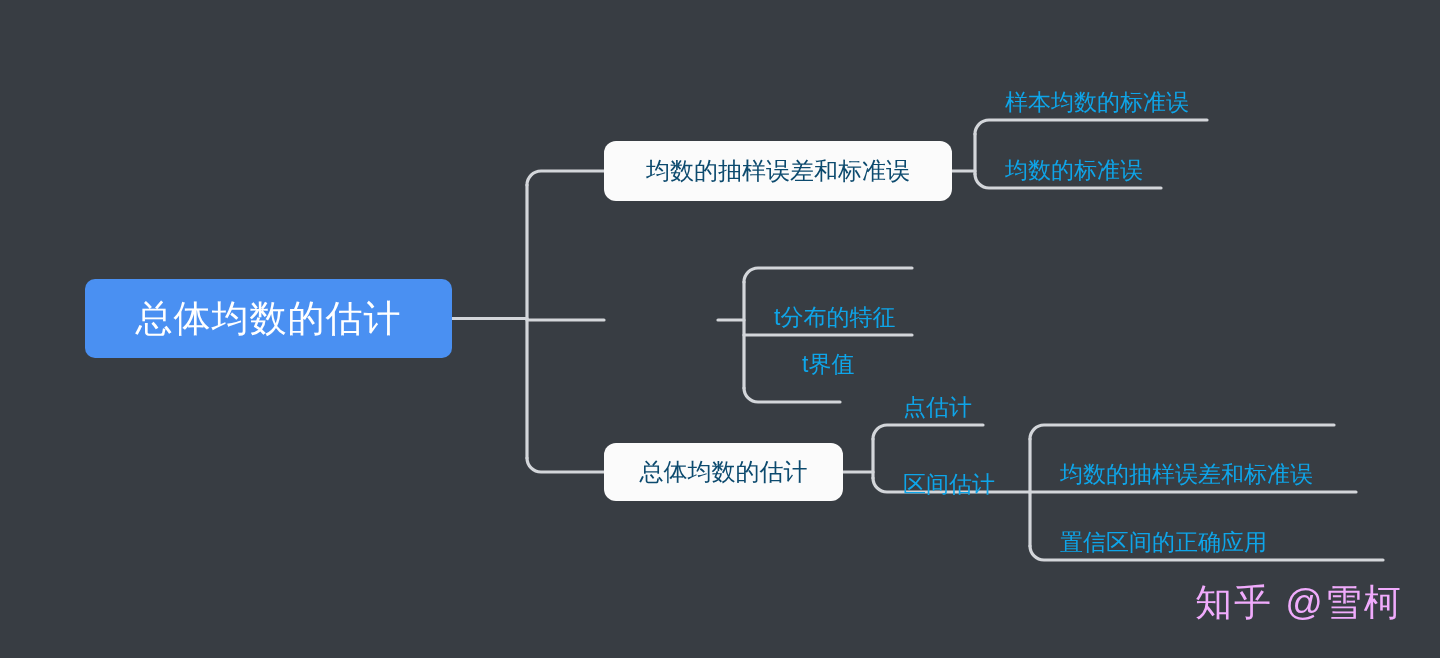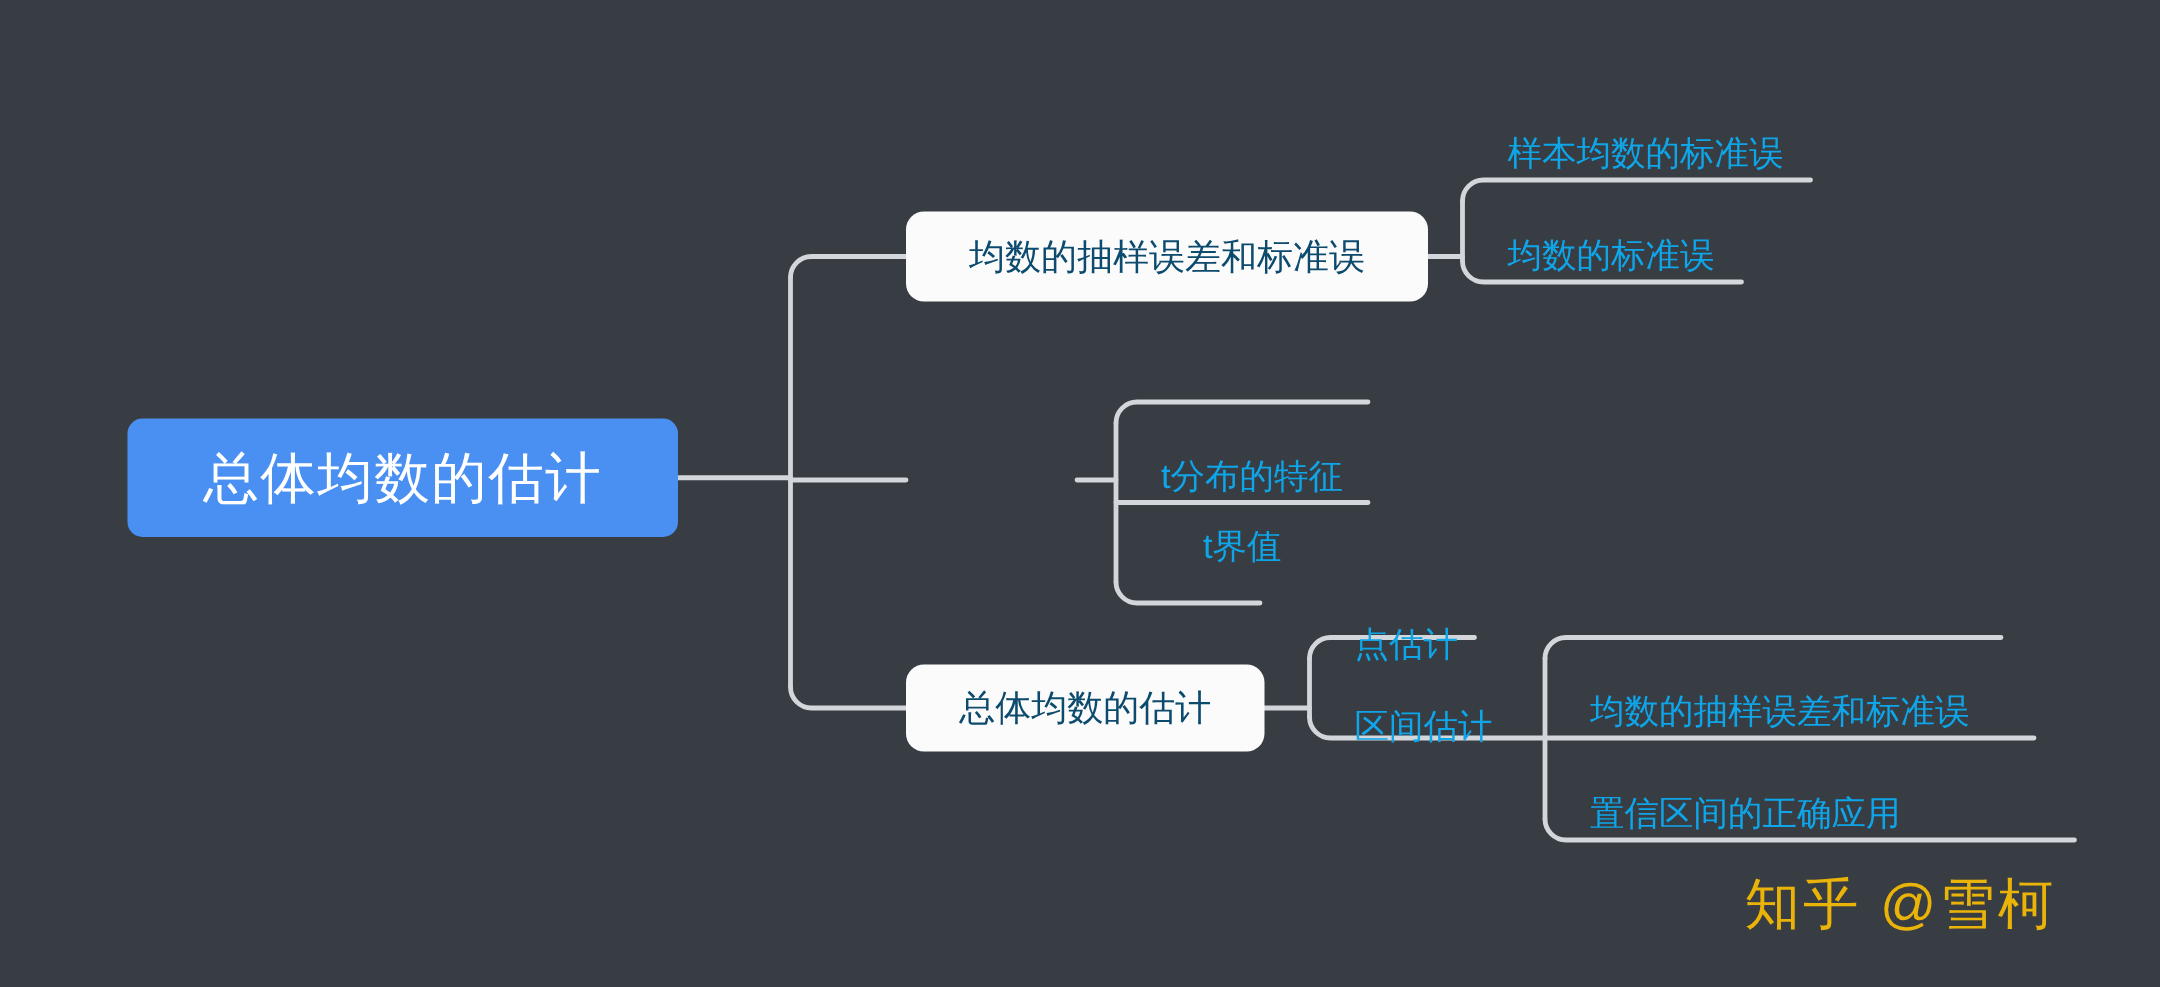--- a/index.html
+++ b/index.html
@@ -50,24 +50,25 @@
   .node-leaf {
     color: #0ea5e9;
     font-size: 23px;
     font-weight: 400;
     justify-content: flex-start;
     align-items: flex-end;
     padding-bottom: 2px;
   }
   .watermark {
     position: absolute;
-    color: #eab308;
+    color: #f0abfc;
     font-size: 37px;
     letter-spacing: 2px;
     white-space: nowrap;
+    margin-left: 32px;
   }
 </style>
 </head>
 <body>
 
 <div id="canvas" style="width: 1440px; height: 658px; background: rgb(56, 61, 67);">
 
   <svg id="connectors" viewBox="0 0 1440 658" xmlns="http://www.w3.org/2000/svg">
       <path d="M 452 318.5 H 527" fill="none" stroke="#d3d6da" stroke-width="3.2" stroke-linecap="round" stroke-linejoin="round"></path>
       <path d="M 527 185 V 458" fill="none" stroke="#d3d6da" stroke-width="3.2" stroke-linecap="round" stroke-linejoin="round"></path>
@@ -113,21 +114,21 @@
     </div>
     <div class="node node-leaf" style="left: 774px; top: 299px; width: 132px; height: 36px;">
       <span>t分布的特征</span>
     </div>
     <div class="node node-leaf" style="left: 774px; top: 346px; width: 62px; height: 36px; margin-left: 28px;">
       <span>t界值</span>
     </div>
     <div class="node node-box" style="left: 604px; top: 443px; width: 239px; height: 58px;">
       <span>总体均数的估计</span>
     </div>
-    <div class="node node-leaf" style="left: 903px; top: 411px; width: 74px; height: 36px; text-align: right;">
+    <div class="node node-leaf" style="left: 903px; top: 389px; width: 74px; height: 36px; text-align: right;">
       <span>点估计</span>
     </div>
     <div class="node node-leaf" style="left: 903px; top: 466px; width: 97px; height: 36px;">
       <span>区间估计</span>
     </div>
     <div class="node node-leaf" style="left: 1060px; top: 456px; width: 294px; height: 36px;">
       <span>均数的抽样误差和标准误</span>
     </div>
     <div class="node node-leaf" style="left: 1060px; top: 524px; width: 226px; height: 36px;">
       <span>置信区间的正确应用</span>

